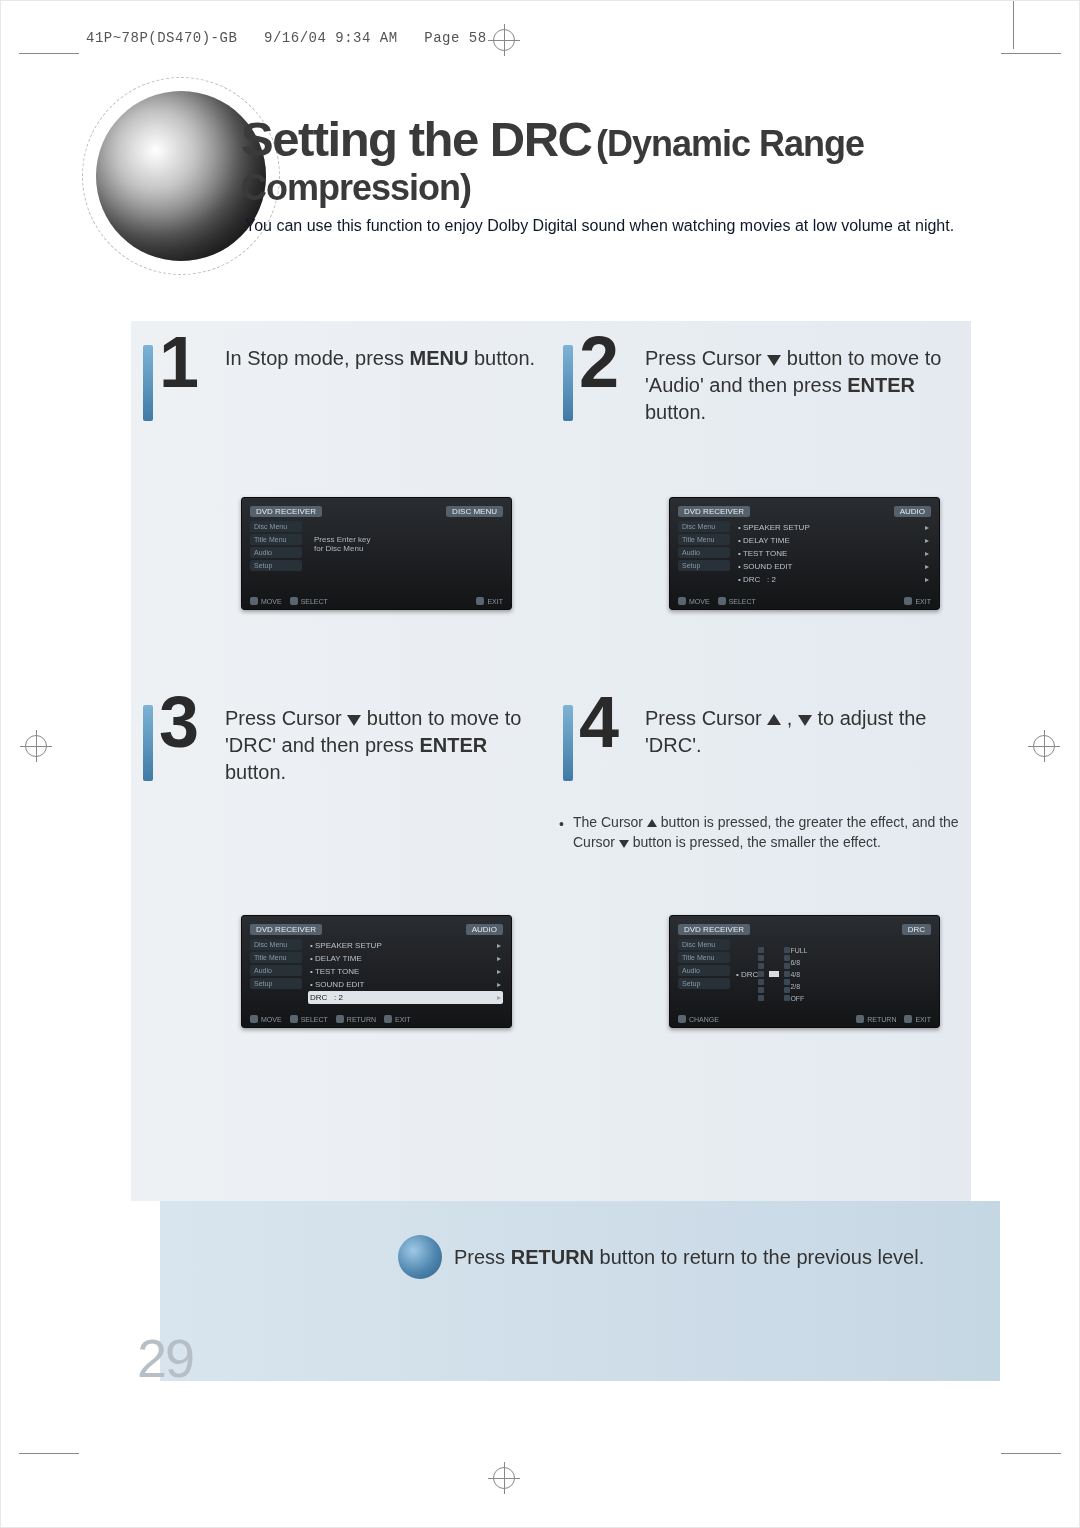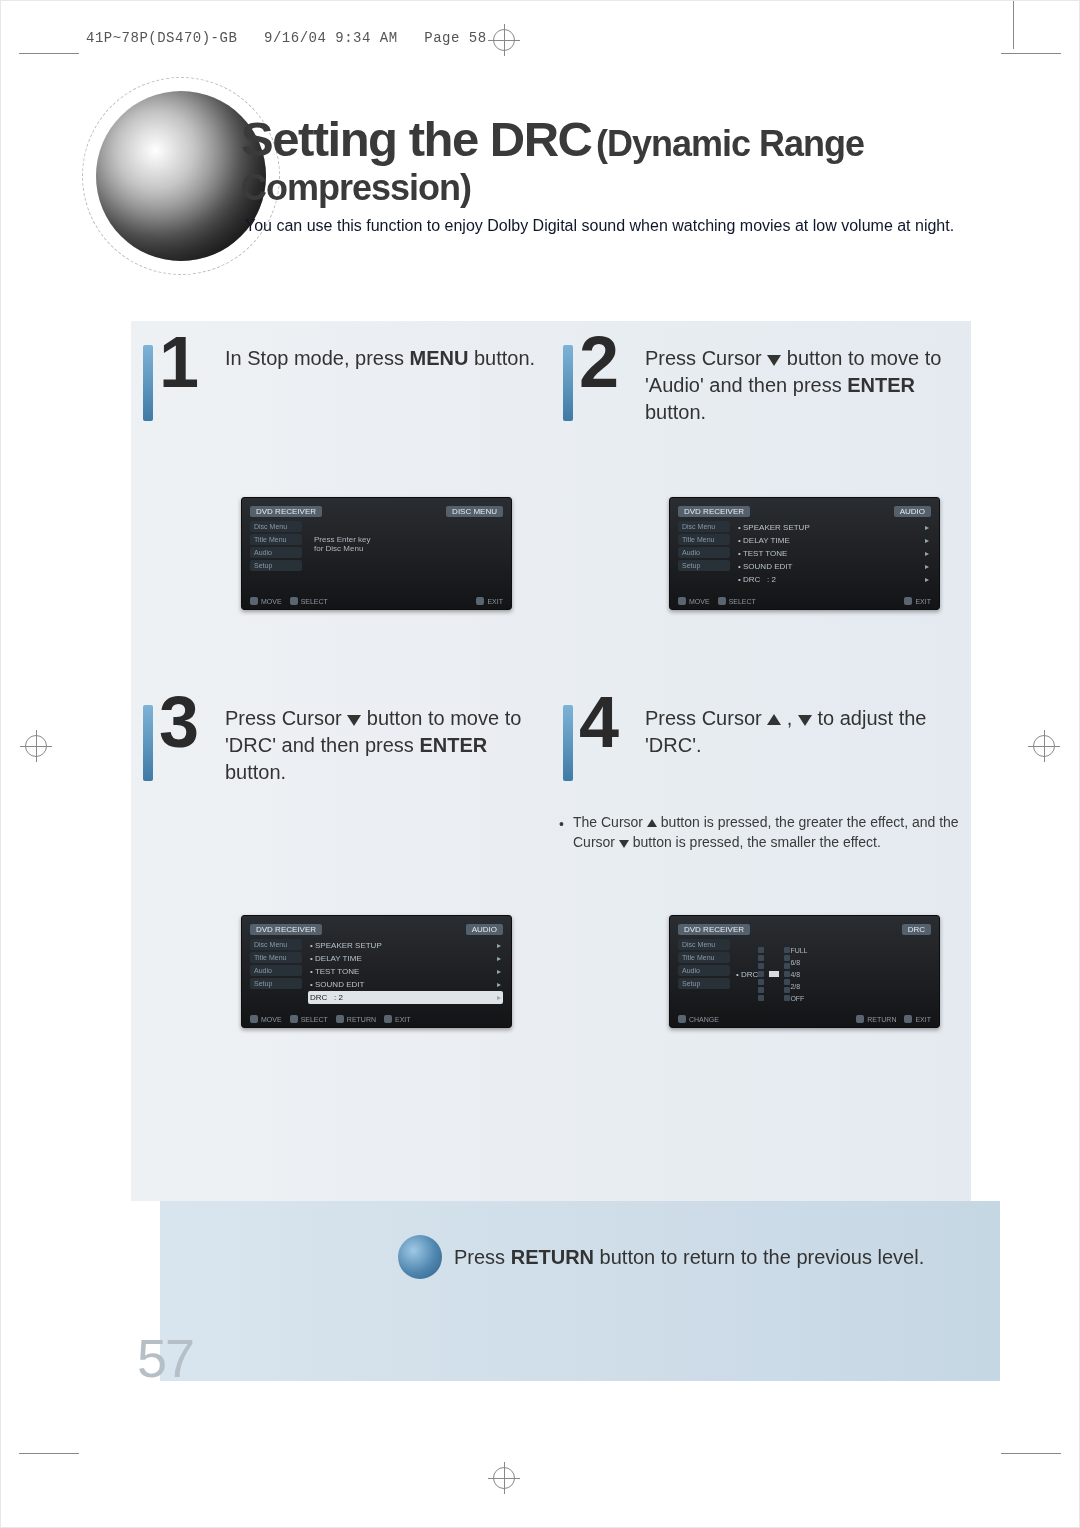--- a/index.html
+++ b/index.html
@@ -448,13 +448,13 @@
 
 <div class="footer-bar">
   <div class="footer-row" style="top:34px">
     <div class="dot"></div>
     <div>
       <span>Press </span><b>RETURN</b><span> button to return to the previous level.</span>
     </div>
   </div>
 </div>
 
-<div class="page-num">57</div>
+<div class="page-num">29</div>
 
 </body></html>

